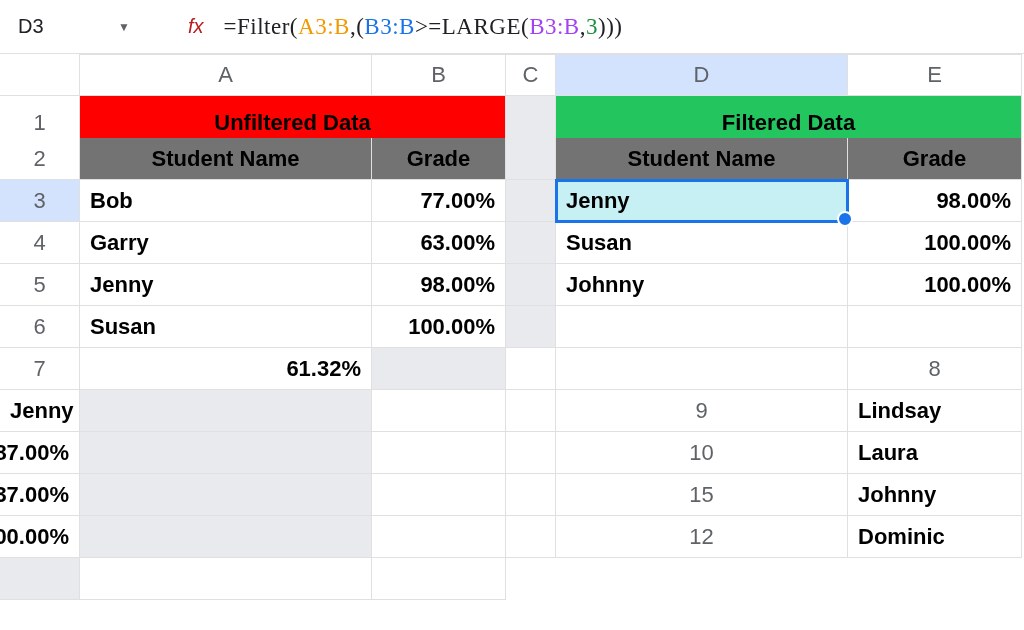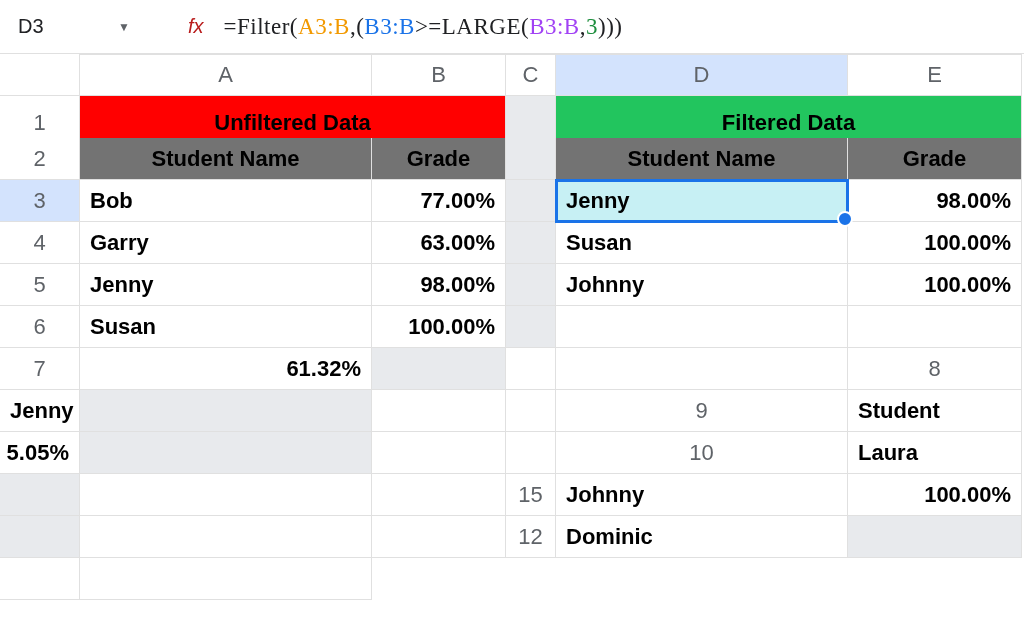--- a/index.html
+++ b/index.html
@@ -160,27 +160,28 @@
     <div class="cell right">61.32%</div>
     <div class="cell colC"></div>
     <div class="cell"></div>
     <div class="cell right"></div>
     <div class="rowhdr">8</div>
     <div class="cell">Jenny</div>
     <div class="cell colC"></div>
     <div class="cell"></div>
     <div class="cell right"></div>
     <div class="rowhdr">9</div>
-    <div class="cell">Student</div>
-    <div class="cell right">5.05%</div>
+    <div class="cell">Lindsay</div>
+    <div class="cell right">87.00%</div>
     <div class="cell colC"></div>
     <div class="cell"></div>
     <div class="cell right"></div>
     <div class="rowhdr">10</div>
     <div class="cell">Laura</div>
+    <div class="cell right">37.00%</div>
     <div class="cell colC"></div>
     <div class="cell"></div>
     <div class="cell right"></div>
     <div class="rowhdr">15</div>
     <div class="cell">Johnny</div>
     <div class="cell right">100.00%</div>
     <div class="cell colC"></div>
     <div class="cell"></div>
     <div class="cell right"></div>
     <div class="rowhdr">12</div>

